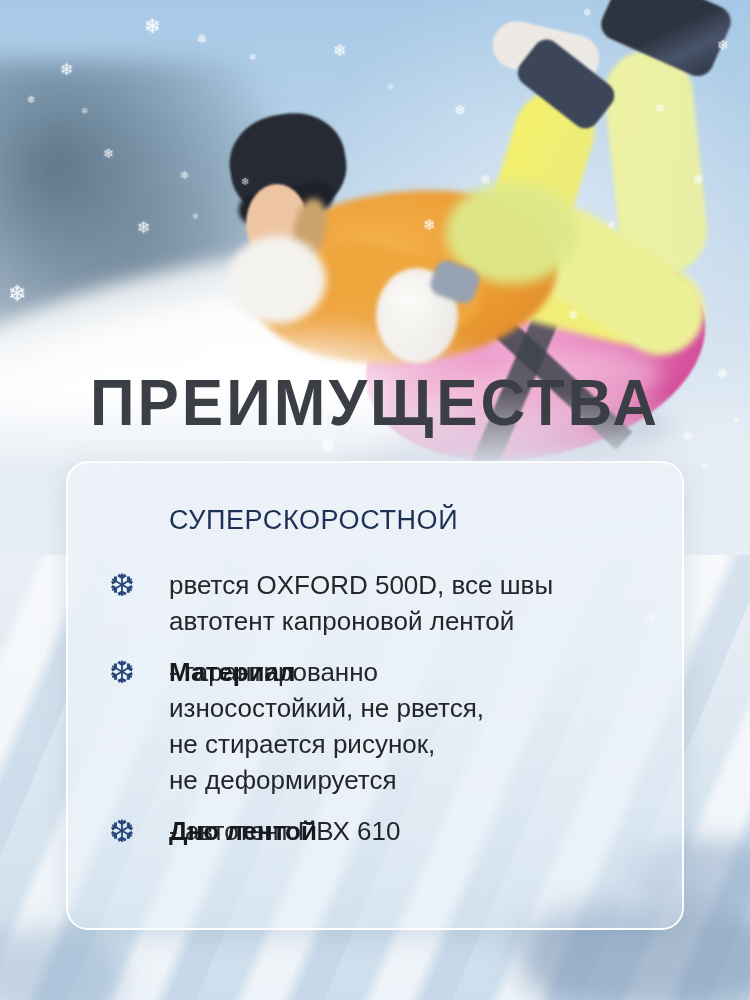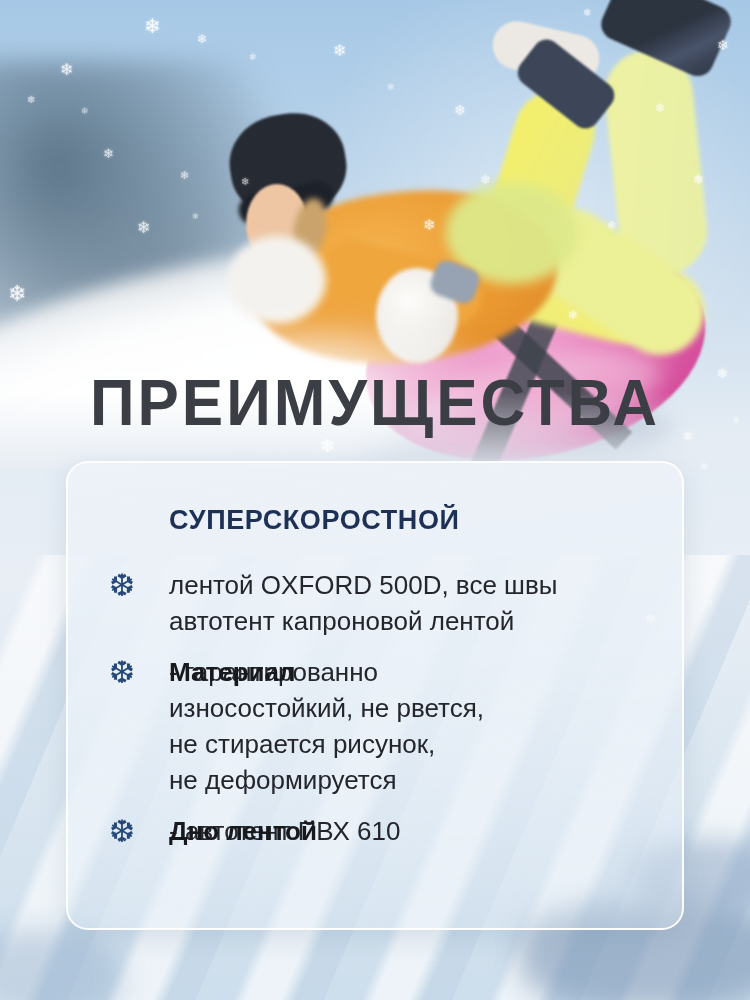--- a/index.html
+++ b/index.html
@@ -75,21 +75,21 @@
   
   .title{left:0;top:372px;width:750px;margin:0;text-align:center;z-index:6;
     font-size:62px;font-weight:800;letter-spacing:3px;color:#3b3e44;line-height:1;
     font-family:"Liberation Sans",sans-serif;transform:scaleY(1.04);}
 
   
   .card{left:66px;top:461px;width:618px;height:469px;box-sizing:border-box;z-index:4;
     border:2px solid rgba(255,255,255,.92);border-radius:22px;padding-top:42px;
     background:linear-gradient(175deg,rgba(237,242,248,.96) 0%,rgba(233,240,247,.88) 45%,rgba(229,238,247,.55) 80%,rgba(226,236,246,.32) 100%);
     box-shadow:0 8px 26px rgba(120,145,175,.22);}
-  .card .heading{position:static;margin:0 0 31px 101px;font-size:27px;font-weight:700;
+  .card .heading{position:static;margin:0 0 31px 101px;font-size:27px;font-weight:400;
     letter-spacing:.6px;color:#1d3156;}
   .features{position:static;}
   .feature-row{position:static;display:flex;align-items:flex-start;padding-left:41px;margin-bottom:15px;}
   .feature-row .ico{position:static;width:60px;flex:0 0 60px;font-size:31px;line-height:38px;color:#27497a;}
   .feature-row .txt{position:static;}
   .feature-row .line{position:static;font-size:26px;line-height:36px;color:#24262c;}
   .feature-row .line b{font-weight:700;color:#17191d;}
 </style>
 </head>
 <body>
@@ -171,21 +171,21 @@
     </div>
 
   <h1 class="title">ПРЕИМУЩЕСТВА</h1>
 
   <section class="card">
     <h2 class="heading">СУПЕРСКОРОСТНОЙ</h2>
     <div class="features">
         <div class="feature-row">
           <span class="ico" style="color: rgb(39, 73, 122);">❆</span>
           <div class="txt">
-            <div class="line">лентой OXFORD 500D, все швы</div>
+            <div class="line">рвется OXFORD 500D, все швы</div>
             <div class="line">автотент капроновой лентой</div>
           </div>
         </div>
         <div class="feature-row">
           <span class="ico" style="color: rgb(39, 73, 122);">❆</span>
           <div class="txt">
             <div class="line"><b>Материал</b> - гарантированно</div>
             <div class="line">износостойкий, не рвется,</div>
             <div class="line">не стирается рисунок,</div>
             <div class="line">не деформируется</div>

